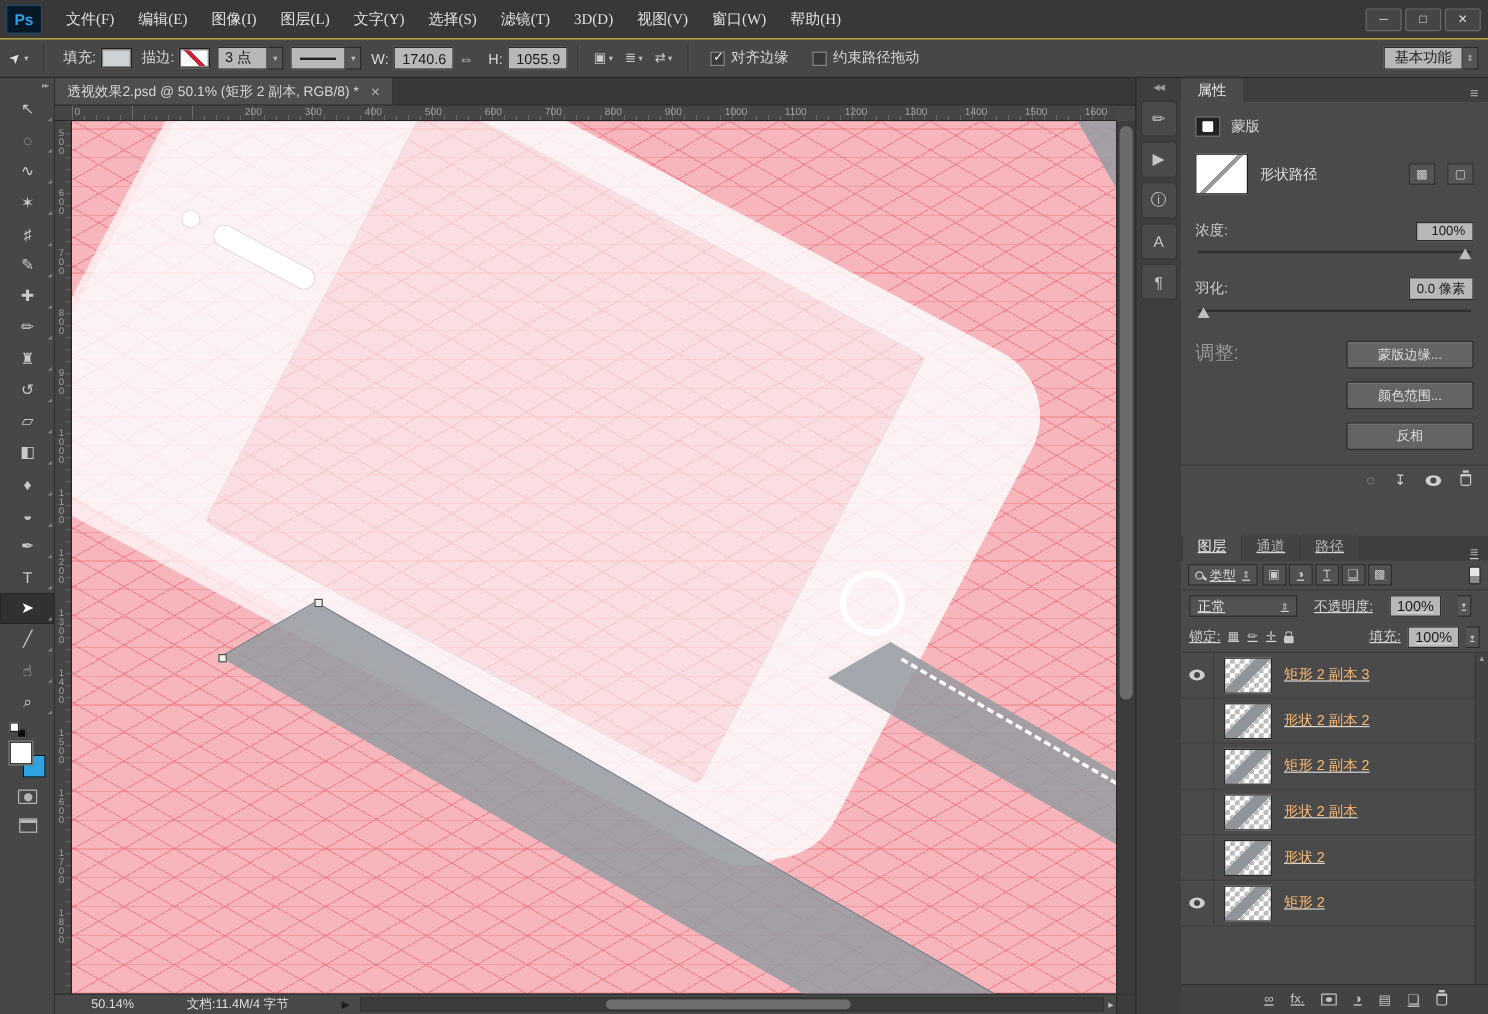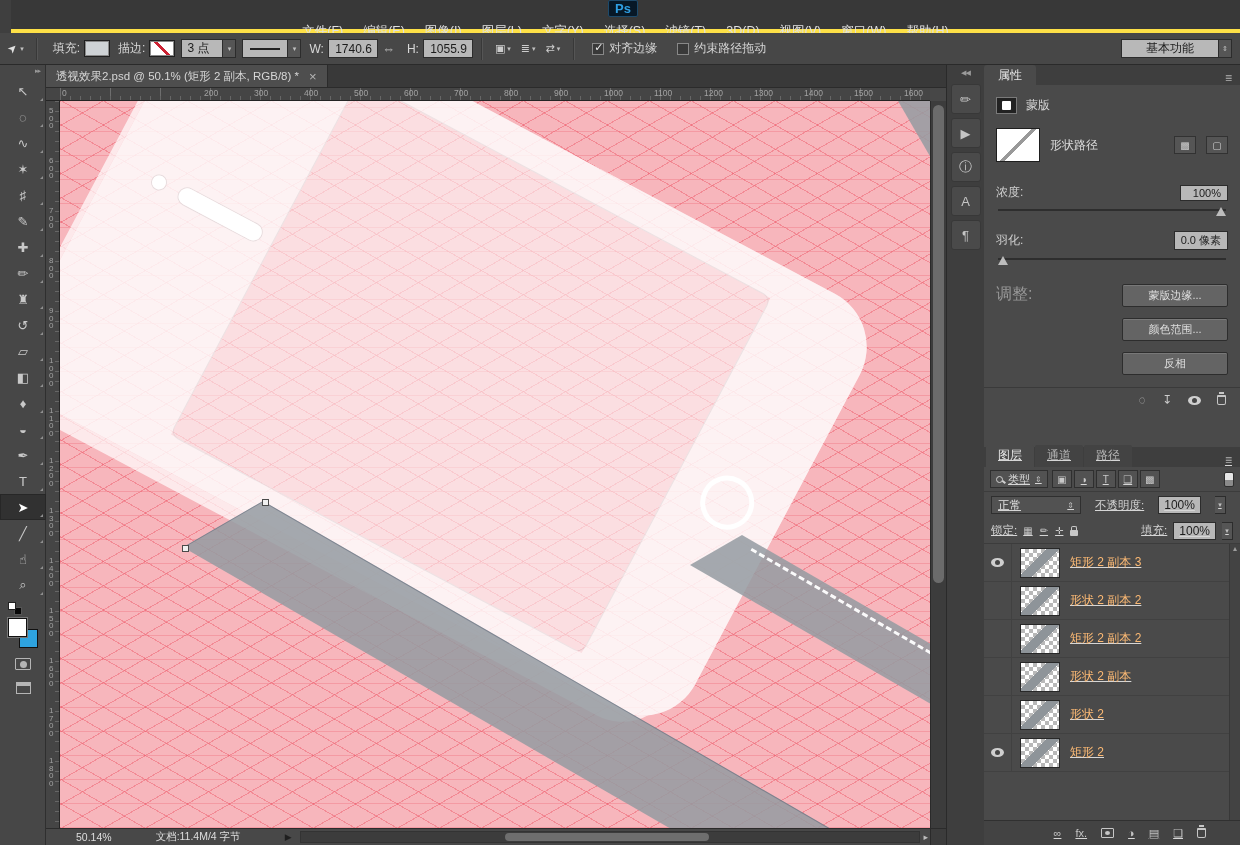--- a/index.html
+++ b/index.html
@@ -3,23 +3,23 @@
 <meta charset="utf-8">
 <style>
   * { margin:0; padding:0; box-sizing:border-box; }
   html,body { background:#222; }
   .app {
     position:relative; width:1240px; height:845px; overflow:hidden;
     background:#3f3f3f; font-family:"Liberation Sans","DejaVu Sans",sans-serif;
     color:#d6d6d6; font-size:12px; user-select:none;
   }
   
-  .menubar { position:absolute; top:0; left:11px; right:0; height:33px; background:#383838; border-bottom:4px solid #fde047; display:flex; align-items:center;flex-direction:column; }
+  .menubar { position:absolute; top:0; left:0; right:0; height:33px; background:#383838; border-bottom:1px solid #fde047; display:flex; align-items:center; }
   .ps-logo { width:30px; height:24px; margin:0 10px 0 5px; background:#071827; color:#2f9fe3; border:1px solid #1d4a6b; border-radius:2px; display:flex; align-items:center; justify-content:center; font-weight:bold; font-size:13px; }
-  .menus { display:flex; height:100%; align-items:center; }
+  .menus { display:flex; height:100%; align-items:center;font-family:Liberation Serif, serif; }
   .menu-item { padding:0 10px; line-height:33px; font-size:12.5px; color:#e0e0e0; cursor:default; }
   .winbtns { margin-left:auto; margin-right:6px; display:flex; gap:3px; }
   .winbtn { width:30px; height:19px; border:1px solid #6a6a6a; background:#454545; border-radius:2px; display:flex; align-items:center; justify-content:center; font-size:10px; color:#ddd; }
   
   .optionsbar { position:absolute; top:33px; left:0; right:0; height:32px; background:#474747; border-bottom:1px solid #2a2a2a; display:flex; align-items:center; padding-left:8px; }
   .optionsbar .lbl { margin:0 4px 0 8px; color:#d8d8d8; }
   .tool-preset { display:flex; align-items:center; gap:3px; margin-right:4px; }
   .tool-preset-arrow { display:inline-block; transform:rotate(-45deg); font-size:11px; color:#e2e2e2; }
   .dd { font-size:7px; color:#c0c0c0; }
   .vsep { width:1px; height:22px; background:#383838; box-shadow:1px 0 0 #555; margin:0 8px; }
@@ -30,21 +30,21 @@
   .field.num { min-width:50px; justify-content:flex-end; }
   .ddbox { width:13px; height:19px; background:#555; border:1px solid #2c2c2c; border-left:none; display:inline-flex; align-items:center; justify-content:center; font-size:7px; color:#ccc; }
   .linestyle { width:46px; height:19px; background:#b8b8b8; border:1px solid #2c2c2c; display:inline-flex; align-items:center; justify-content:center; }
   .linestyle i { display:block; width:30px; height:2px; background:#222; }
   .linkicon { margin:0 4px; color:#c5c5c5; font-size:13px; }
   .obtn { height:20px; display:inline-flex; align-items:center; gap:2px; padding:0 4px; color:#cccccc; font-size:11px; margin:0 1px; }
   .cbrow { display:flex; align-items:center; gap:5px; margin:0 10px; }
   .cb { width:12px; height:12px; background:#393939; border:1px solid #888; position:relative; }
   .cb.checked::after { content:"✓"; position:absolute; left:1px; top:-3px; font-size:11px; color:#efefef; }
   .workspace-wrap { margin-left:auto; margin-right:8px; display:flex; }
-  .workspace { background:#b8b8b8; color:#1c1c1c; border:1px solid #2c2c2c; height:19px; padding:0 24px; display:inline-flex; align-items:center; }
+  .workspace { background:#b8b8b8; color:#1c1c1c; border:1px solid #2c2c2c; height:19px; padding:0 8px; display:inline-flex; align-items:center; }
   
   .toolbar { position:absolute; top:65px; left:0; width:46px; bottom:0; background:#474747; border-right:1px solid #2f2f2f; }
   .toolbar-header { height:13px; color:#989898; font-size:7px; text-align:right; padding:2px 5px 0 0; letter-spacing:-1px; }
   .tool { width:46px; height:26px; display:flex; align-items:center; justify-content:center; font-size:13px; color:#c9c9c9; position:relative; }
   .tool::after { content:""; position:absolute; right:3px; bottom:3px; border-style:solid; border-width:0 0 3px 3px; border-color:transparent transparent #8f8f8f transparent; }
   .tool.active { background:#313131; color:#ffffff; box-shadow:inset 0 0 0 1px #272727; }
   .mini-swatches { position:relative; width:18px; height:14px; margin:4px 0 0 8px; }
   .mini-fg { position:absolute; left:0; top:0; width:8px; height:8px; background:#fff; border:1px solid #222; z-index:2; }
   .mini-bg { position:absolute; left:6px; top:5px; width:8px; height:8px; background:#0a0a0a; border:1px solid #555; }
   .swatches { position:relative; width:30px; height:30px; margin:2px auto 4px; }

